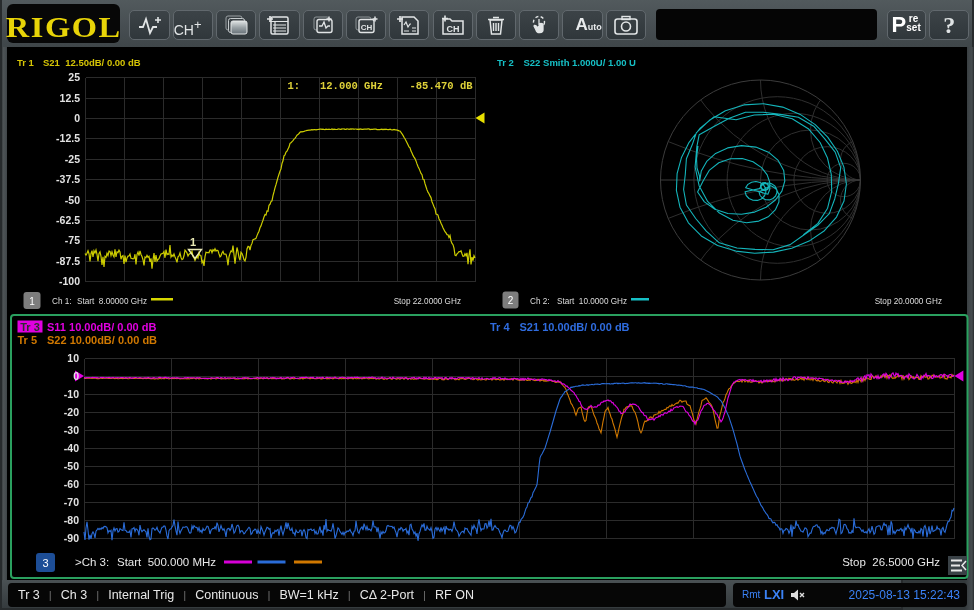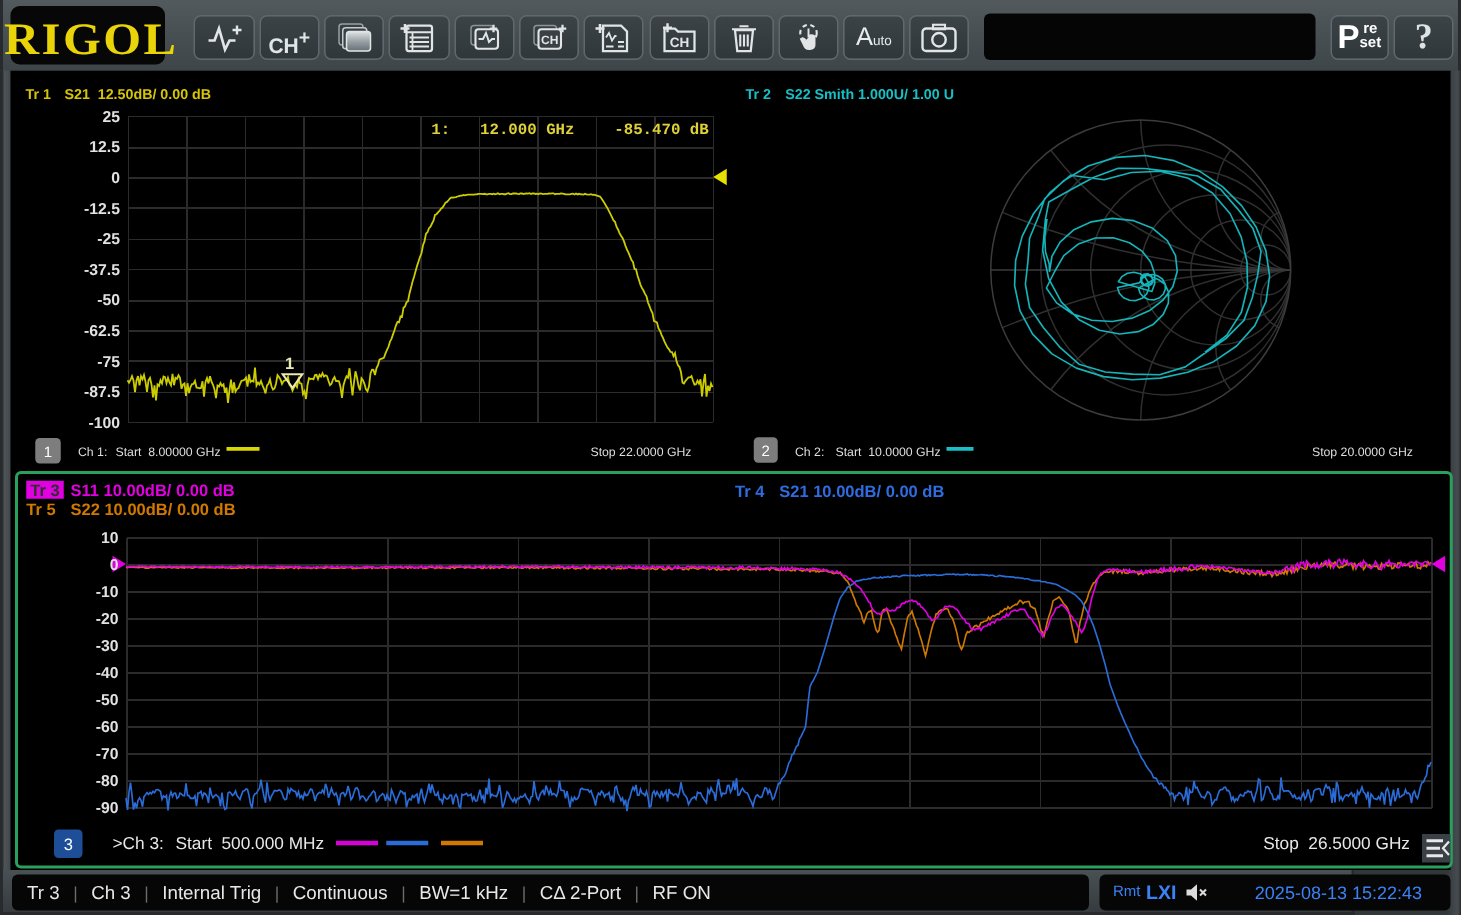--- a/index.html
+++ b/index.html
@@ -1,21 +1,21 @@
 <!DOCTYPE html>
 <html><head><meta charset="utf-8"><style>
 *{margin:0;padding:0;box-sizing:border-box}
 html,body{width:974px;height:610px;background:#000;overflow:hidden;
  font-family:"Liberation Sans",sans-serif}
 #screen{position:absolute;left:0;top:0;width:974px;height:610px;background:linear-gradient(90deg,#272b2d 0,#272b2d 1.5px,#4e5456 3px,#454b4e 6px,#32383a 9px,#32383a 965px,#3f4548 969px,#454b4e 972px,#272b2d 974px)}
 #charts{position:absolute;left:7px;top:47px;width:960px;height:533px;background:#000}
 
 #toolbar{position:absolute;left:0;top:0;width:974px;height:47px;
  background:linear-gradient(#525a5d,#474e52 55%,#3f4649);box-shadow:inset 2px 0 0 #272b2d,inset -2px 0 0 #272b2d}
-#logo{position:absolute;left:7px;top:4px;width:103px;height:39px;background:#070707;
+#logo{position:absolute;left:7px;top:4px;width:113px;height:39px;background:#070707;
  border-radius:6px;color:#e8d408;font-family:"Liberation Serif",serif;font-weight:bold;
  font-size:30px;text-align:center;line-height:45px;letter-spacing:1.5px}
 .btn{position:absolute;top:9.7px;width:40.3px;height:30.4px;background:linear-gradient(#3c4347,#30373b);
  border:1px solid #61686d;border-radius:5px;color:#e6e9ea}
 #blackbar{position:absolute;left:656px;top:9px;width:221px;height:31px;background:#050505;border-radius:4px}
 .btn svg{position:absolute;left:50%;top:50%;transform:translate(-50%,-50%)}
 
 #status{position:absolute;left:0;top:580px;width:903px;height:30px;
  background:linear-gradient(#4a5154,#33393c);box-shadow:inset 2px 0 0 #272b2d,inset -2px 0 0 #272b2d,inset 0 -2px 0 #272b2d}
 #st1{position:absolute;left:8px;top:3px;width:718px;height:24px;background:#060606;border-radius:4px;
@@ -191,21 +191,21 @@
 <div id="toolbar">
  <div id="logo"><span style="display:inline-block;transform:scaleX(1.08)">RIGOL</span></div>
  <div id="blackbar"></div>
  <div class="btn" style="left:129.4px">
         <svg width="28" height="24" viewBox="0 0 28 24" fill="none" stroke="#e2e5e6">
           <path d="M3,14 h4 l3,-8 4,14 3,-6 h4" stroke-width="1.8"></path>
           <path d="M22,4 v6 M19,7 h6" stroke-width="1.6"></path>
         </svg>
       </div>
 <div class="btn" style="left:172.7px">
-        <div style="font-size:14px;font-weight:bold;color:#e2e5e6;text-align:center;line-height:28px">CH<span style="font-size:13px;vertical-align:6px">+</span></div>
+        <div style="font-size:14px;font-weight:normal;color:#e2e5e6;line-height:28px">CH<span style="font-size:13px;vertical-align:6px">+</span></div>
       </div>
 <div class="btn" style="left:216.0px">
         <svg width="28" height="24" viewBox="0 0 28 24" fill="none" stroke="#e2e5e6">
           <rect x="4" y="3" width="16" height="14" rx="2" stroke="#9aa0a3"></rect>
           <rect x="6.5" y="5.5" width="16" height="14" rx="2" fill="#3a4145" stroke="#c6cbcd"></rect>
           <rect x="9" y="8" width="16" height="13" rx="2" fill="url(#wgr)" stroke="#e2e5e6"></rect>
           <defs>
             <linearGradient id="wgr" x1="0" y1="0" x2="0" y2="1">
               <stop offset="0" stop-color="#dfe3e4"></stop>
               <stop offset="0.5" stop-color="#9aa2a6"></stop>
@@ -257,21 +257,21 @@
           <path d="M6,6.5 h16 M11,4.5 h6 M11.5,10 v8 M14,10 v8 M16.5,10 v8" stroke-width="1.4"></path>
         </svg>
       </div>
 <div class="btn" style="left:519.1px">
         <svg width="28" height="24" viewBox="0 0 28 24" fill="none" stroke="#e2e5e6">
           <circle cx="14" cy="9" r="5.5" stroke-width="1.4" stroke-dasharray="3 2.4"></circle>
           <path d="M14,6 v6 M14,12 c0,-2 4,-2 4,0 v5 c0,3 -6,4 -7,0 l-2,-4 c1.5,-1 2.5,0 3,1" fill="#e2e5e6" stroke-width="1.3"></path>
         </svg>
       </div>
 <div class="btn" style="left:562.4px">
-        <div style="font-weight:normal;color:#e8ebec;text-align:center;line-height:28px"><span style="font-size:17px">A</span><span style="font-size:9px">uto</span></div>
+        <div style="font-weight:bold;color:#e8ebec;text-align:right;line-height:28px"><span style="font-size:17px">A</span><span style="font-size:9px">uto</span></div>
       </div>
 <div class="btn" style="left:605.7px">
         <svg width="28" height="24" viewBox="0 0 28 24" fill="none" stroke="#e2e5e6">
           <rect x="3" y="6" width="22" height="15" rx="2.5" stroke-width="1.6"></rect>
           <rect x="10" y="3.5" width="8" height="3" stroke-width="1.4"></rect>
           <circle cx="14" cy="13.5" r="4.5" stroke-width="1.6"></circle>
         </svg>
       </div>
 <div class="btn" style="left:886.7px;width:39px">
         <div style="text-align:center;line-height:27px;color:#fff;font-weight:bold"><span style="font-size:22px">P</span><span style="display:inline-block;vertical-align:1px;font-size:10px;line-height:9px;text-align:center">re<br>set</span></div>
@@ -280,16 +280,16 @@
 </div>
 <div id="status">
  <div id="st1"><span style="padding-left:10px">Tr 3</span><span class="sep">|</span>Ch 3<span class="sep">|</span>Internal Trig<span class="sep">|</span>Continuous<span class="sep">|</span>BW=1 kHz<span class="sep">|</span>CΔ 2-Port<span class="sep">|</span>RF ON</div>
  <div id="st2">
    <span style="position:absolute;left:9px;top:0;font-size:10px">Rmt</span>
    <span style="position:absolute;left:31px;top:0;font-weight:bold;font-size:13px">LXI</span>
    <svg style="position:absolute;left:57px;top:5px" width="16" height="14" viewBox="0 0 16 14">
      <polygon points="1,5 4,5 8,1.5 8,12.5 4,9 1,9" fill="#dcdcdc"></polygon>
      <path d="M10,5 l4,4 M14,5 l-4,4" stroke="#dcdcdc" stroke-width="1.4"></path>
    </svg>
-   <span style="position:absolute;right:19px;top:0">2025-08-13 15:22:43</span>
+   <span style="position:absolute;right:7px;top:0">2025-08-13 15:22:43</span>
  </div>
 </div>
 </div>
 
 </body></html>

